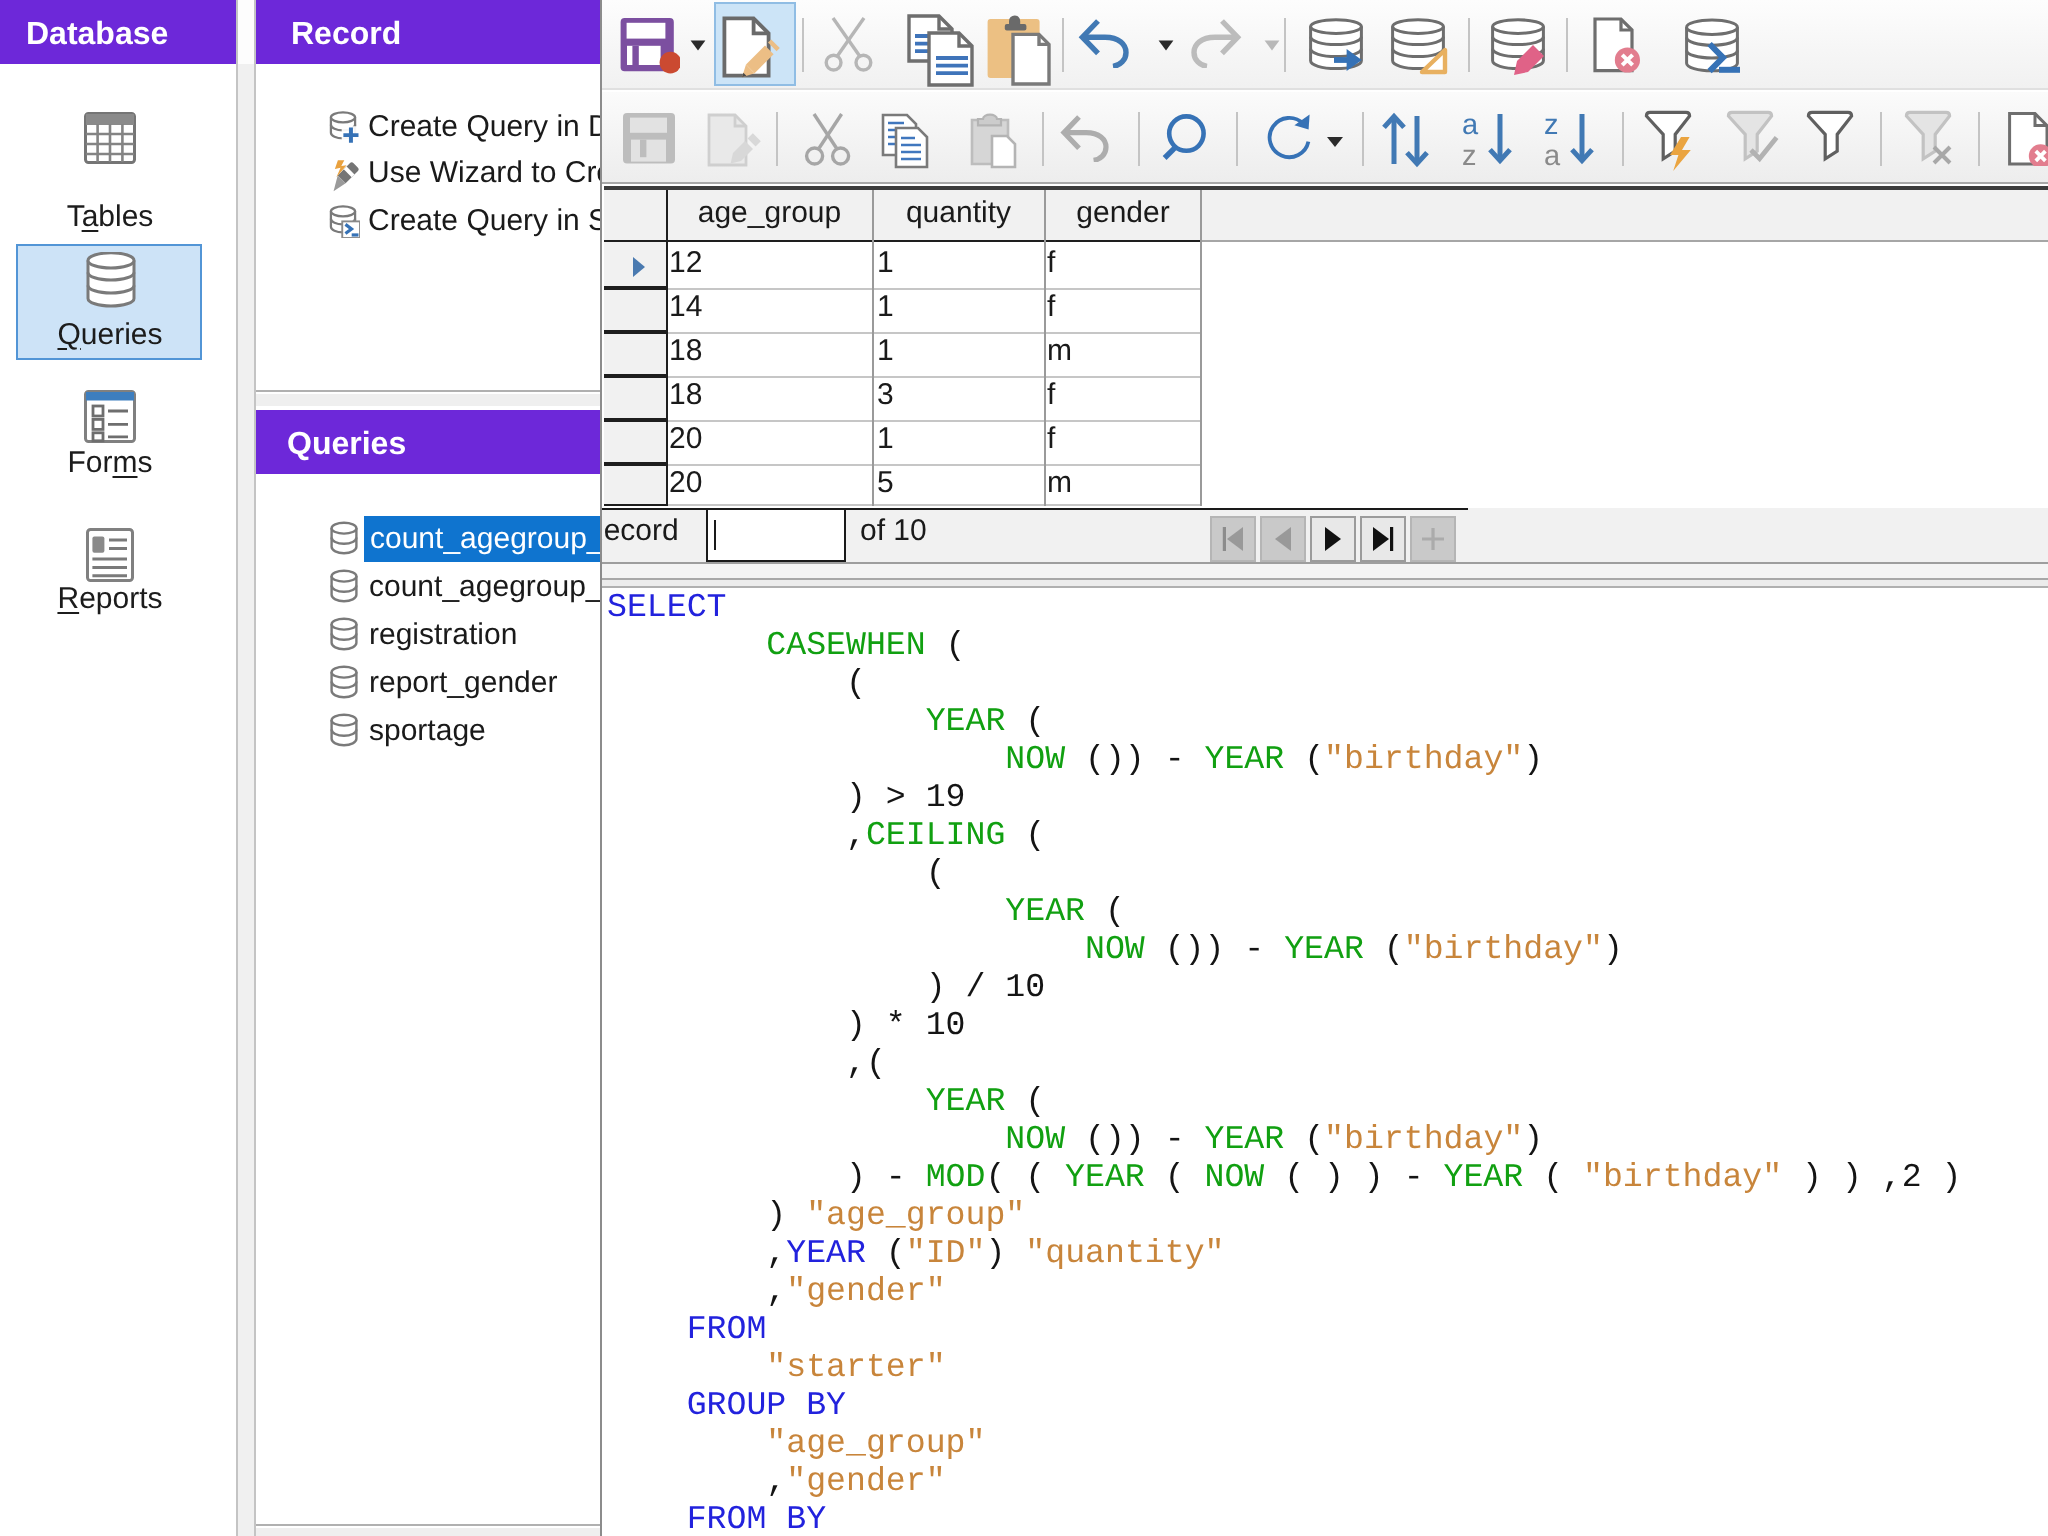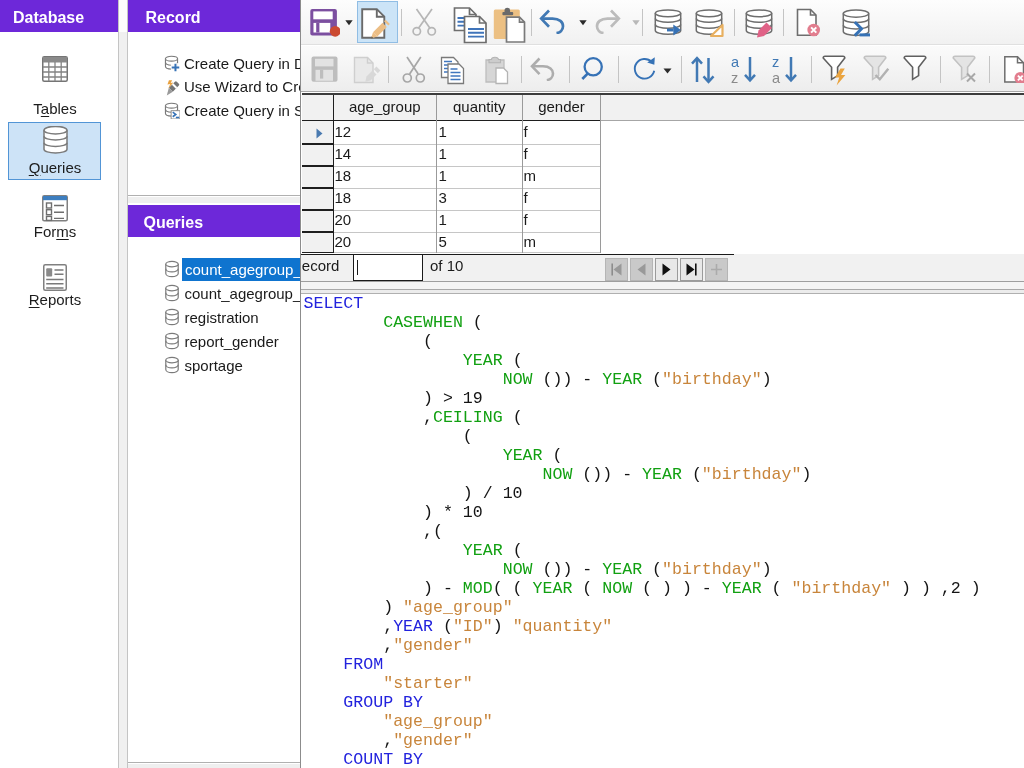--- a/index.html
+++ b/index.html
@@ -357,21 +357,21 @@
                     <span class="f">NOW</span> ()) - <span class="f">YEAR</span> (<span class="s">"birthday"</span>)
             ) - <span class="f">MOD</span>( ( <span class="f">YEAR</span> ( <span class="f">NOW</span> ( ) ) - <span class="f">YEAR</span> ( <span class="s">"birthday"</span> ) ) ,2 )
         ) <span class="s">"age_group"</span>
         ,<span class="k">YEAR</span> (<span class="s">"ID"</span>) <span class="s">"quantity"</span>
         ,<span class="s">"gender"</span>
     <span class="k">FROM</span>
         <span class="s">"starter"</span>
     <span class="k">GROUP BY</span>
         <span class="s">"age_group"</span>
         ,<span class="s">"gender"</span>
-    <span class="k">COUNT BY</span></pre>
+    <span class="k">FROM BY</span></pre>
 </div>
 
 <div class="abs" style="left:0; top:0; width:117px; height:768px; background:#fff;"></div>
 <div class="phead" style="left:0; top:0; width:117.5px; height:32px; padding-left:13px;">Database</div>
 
 <svg class="abs" style="left:42px; top:56px;" width="26" height="26" viewBox="0 0 26 26">
   <rect x="0.75" y="0.75" width="24.5" height="24.5" rx="1.5" fill="#ffffff" stroke="#757575" stroke-width="1.5"></rect>
   <path d="M1 1 h24 v5.5 h-24 z" fill="#8a8a8a"></path>
   <path d="M1 11 h24 M1 16 h24 M1 21 h24 M6.8 6 v19 M13 6 v19 M19.2 6 v19" stroke="#848484" stroke-width="1.3" fill="none"></path>
 </svg>

